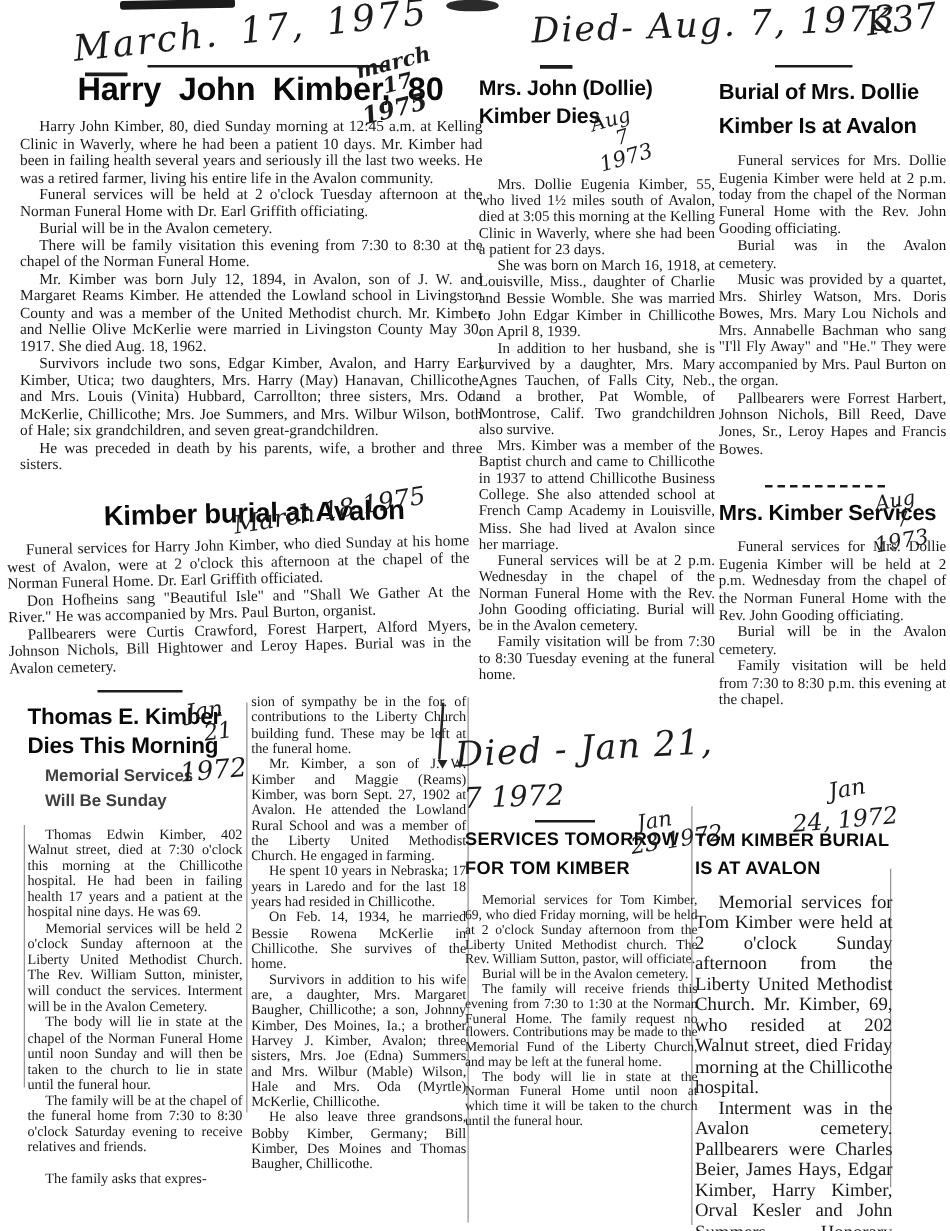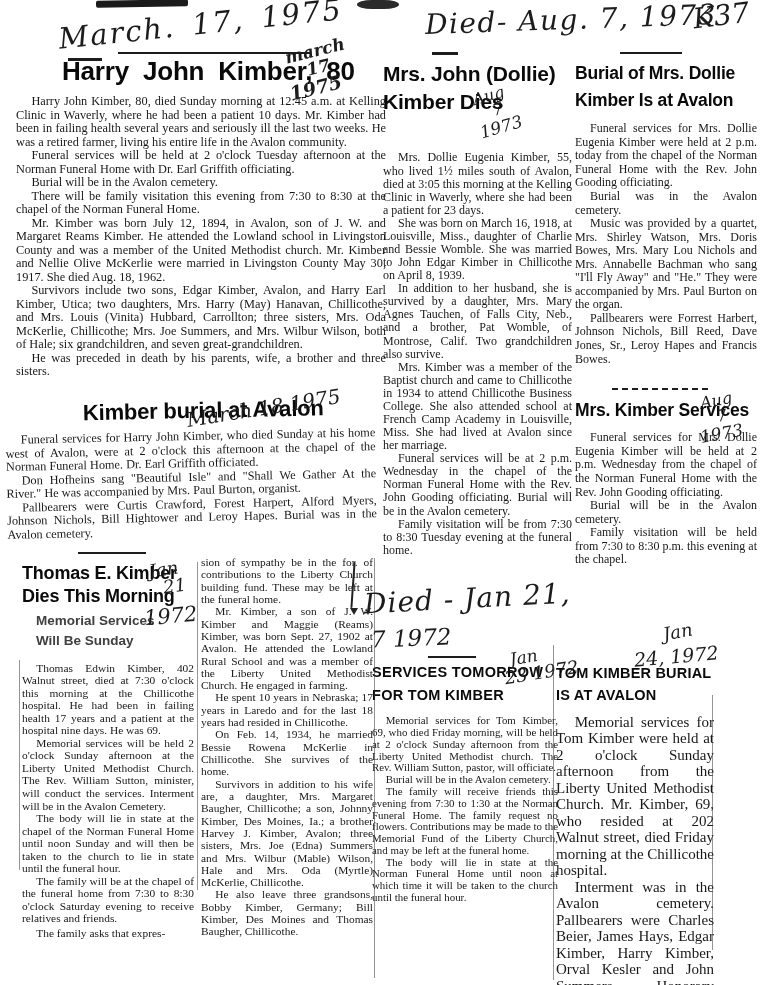--- a/index.html
+++ b/index.html
@@ -38,21 +38,21 @@
 
   
   #kimber-burial{left:6px;top:398px;width:370px;transform:rotate(-1.2deg);}
   #kimber-burial h2{font-size:22px;text-align:center;margin:0 28px 6px 55px;}
   #kimber-burial .nbody{font-size:12.3px;line-height:1.1;}
   #hw-kb{left:186px;top:398px;font-size:20px;transform:rotate(-9deg);z-index:3;}
 
   
   #dollie{left:383px;top:54px;width:189px;}
   #dollie-dash{left:432px;top:52px;width:26px;height:3px;}
-  #dollie h2{font-size:21px;line-height:1.32;margin:6px 0 8px;}
+  #dollie h2{font-size:17px;line-height:1.32;margin:6px 0 8px;}
   #dollie .nbody{font-size:12px;line-height:1.09;margin-top:36px;}
   #hw-dollie{left:477px;top:86px;font-size:16px;transform:rotate(-16deg);}
   #hw-dollie .l2{margin-left:16px;}
   #hw-dollie .l3{margin-left:-2px;font-size:17px;}
 
   
   #dollie-burial{left:575px;top:54px;width:182px;}
   #db-rule{left:620px;top:52px;width:62px;height:2px;}
   #dollie-burial h2{font-size:17.5px;line-height:1.55;margin:6px 0 8px;}
   #dollie-burial .nbody{font-size:12px;line-height:1.13;}
@@ -66,21 +66,21 @@
   #hw-ms .l2{margin-left:14px;}
   #hw-ms .l3{margin-left:-6px;font-size:17px;}
 
   
   #thomas-col1{left:22px;top:556px;width:172px;}
   #th-rule{left:78px;top:552px;width:68px;height:2px;}
   #thomas-col1 h2{font-size:18px;line-height:1.25;margin:6px 0 4px;}
   #thomas-col1 h3{font-family:"Liberation Sans", sans-serif;font-weight:700;color:#404040;
                   font-size:13.5px;line-height:1.5;margin:0 0 10px 14px;}
   #thomas-col1 .nbody{font-size:11.4px;line-height:1.1;}
-  #thomas-col1 .nbody p.gap{margin-top:2px;}
+  #thomas-col1 .nbody p.gap{margin-top:12px;}
   #hw-thomas{left:150px;top:560px;font-size:18px;transform:rotate(-8deg);}
   #hw-thomas .l2{margin-left:12px;}
   #hw-1972{left:144px;top:606px;font-size:21px;transform:rotate(-5deg);}
   #thomas-col2{left:201px;top:556px;width:172px;}
   #thomas-col2 .nbody{font-size:11.4px;line-height:1.08;}
 
   
   #hw-arrow{position:absolute;left:352px;top:562px;}
   #hw-arrow .line{width:2px;height:46px;background:#222;border-radius:2px;transform:rotate(4deg);}
   #hw-arrow .head{width:0;height:0;border-left:4px solid transparent;border-right:4px solid transparent;
@@ -158,21 +158,21 @@
   <div class="hrule" id="dollie-dash"></div>
   <section class="clip" id="dollie">
     <h2 class="hl">
       <span>Mrs. John (Dollie)</span><br>
       <span>Kimber Dies</span>
     </h2>
     <div class="nbody">
       <p>Mrs. Dollie Eugenia Kimber, 55, who lived 1½ miles south of Avalon, died at 3:05 this morning at the Kelling Clinic in Waverly, where she had been a patient for 23 days.</p>
       <p>She was born on March 16, 1918, at Louisville, Miss., daughter of Charlie and Bessie Womble. She was married to John Edgar Kimber in Chillicothe on April 8, 1939.</p>
       <p>In addition to her husband, she is survived by a daughter, Mrs. Mary Agnes Tauchen, of Falls City, Neb., and a brother, Pat Womble, of Montrose, Calif. Two grandchildren also survive.</p>
-      <p>Mrs. Kimber was a member of the Baptist church and came to Chillicothe in 1934 to attend Chillicothe Business College. She also attended school at French Camp Academy in Louisville, Miss. She had lived at Avalon since her marriage.</p>
+      <p>Mrs. Kimber was a member of the Baptist church and came to Chillicothe in 1937 to attend Chillicothe Business College. She also attended school at French Camp Academy in Louisville, Miss. She had lived at Avalon since her marriage.</p>
       <p>Funeral services will be at 2 p.m. Wednesday in the chapel of the Norman Funeral Home with the Rev. John Gooding officiating. Burial will be in the Avalon cemetery.</p>
       <p>Family visitation will be from 7:30 to 8:30 Tuesday evening at the funeral home.</p>
     </div>
   </section>
   <div class="hand" id="hw-dollie">
     <span class="l1">Aug</span>
     <span class="l2">7</span>
     <span class="l3">1973</span>
   </div>
 

